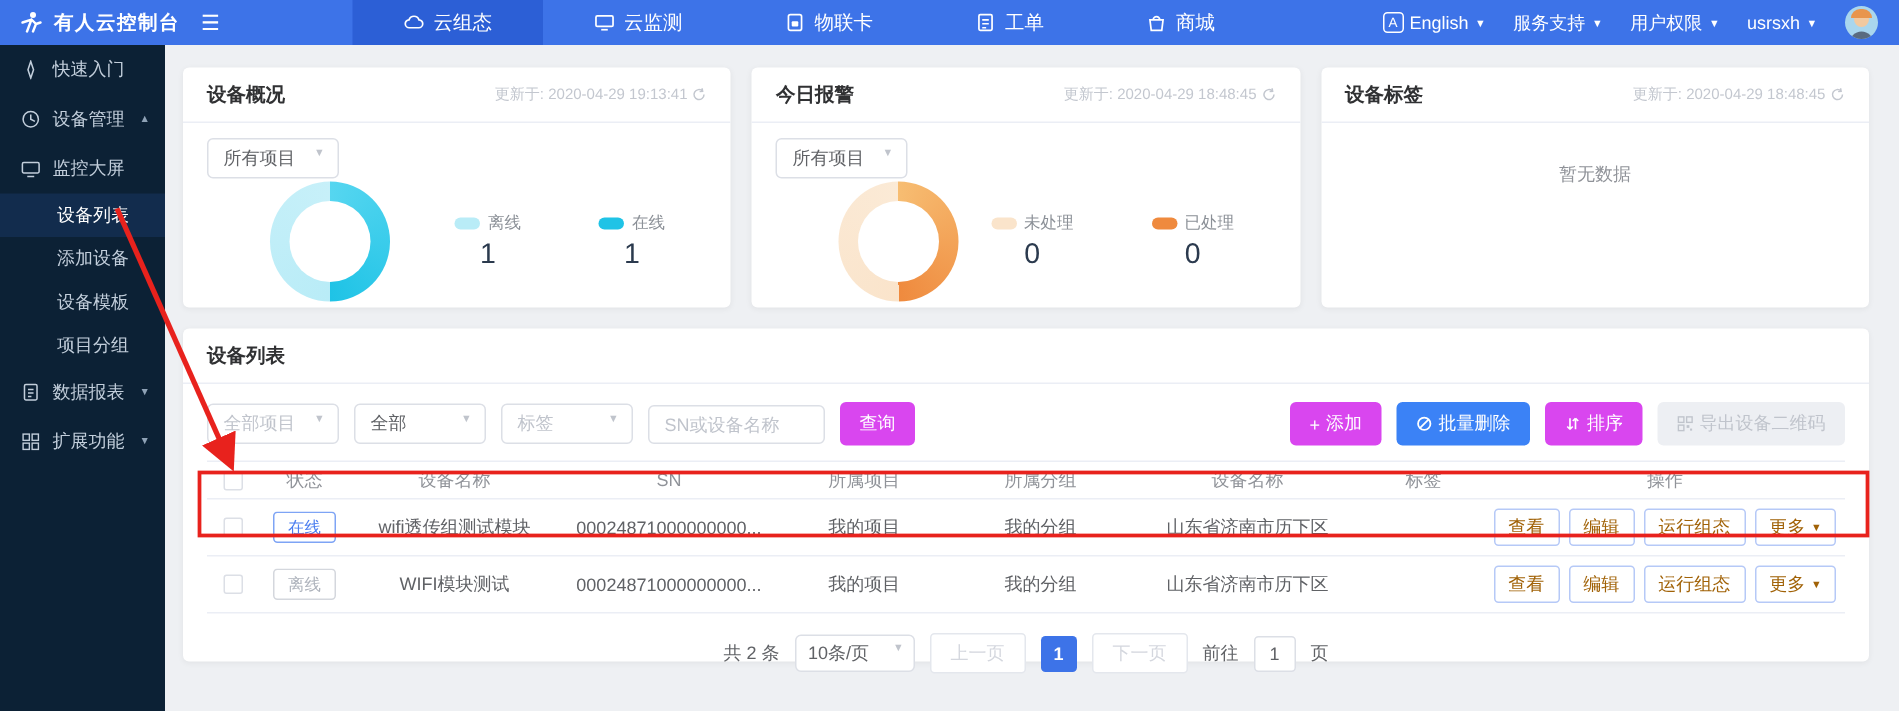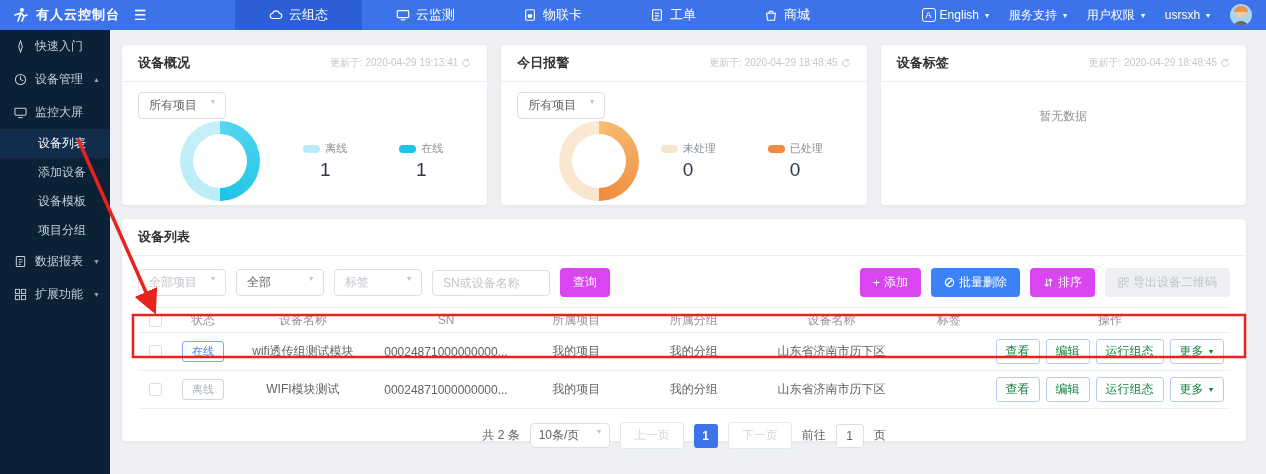--- a/index.html
+++ b/index.html
@@ -81,21 +81,21 @@
   .c-sn { flex:1.45; }
   .c-project { flex:1.1; }
   .c-group { flex:1.2; }
   .c-addr { flex:1.5; }
   .c-tag { flex:.8; }
   .c-ops { flex:2.35; display:flex; justify-content:center; gap:6px; }
   .checkbox { width:13px; height:13px; border:1px solid #dcdfe6; border-radius:2px; background:#fff; cursor:pointer; }
   .badge { display:inline-block; font-size:11px; padding:2px 9px; border-radius:3px; background:#fff; }
   .badge.online { color:#4a7df0; border:1px solid #7ea4f5; }
   .badge.offline { color:#aeb3bc; border:1px solid #d4d7dd; }
-  .op-btn { background:#fff; border:1px solid #b6c9f7; color:#15803d; border-radius:3px; font-size:12px; padding:3px 9px; cursor:pointer; display:inline-flex; align-items:center; gap:3px; font-family:inherit; white-space:nowrap; }
+  .op-btn { background:#fff; border:1px solid #b6c9f7; color:#a16207; border-radius:3px; font-size:12px; padding:3px 9px; cursor:pointer; display:inline-flex; align-items:center; gap:3px; font-family:inherit; white-space:nowrap; }
 
   .pagination { display:flex; align-items:center; justify-content:center; gap:10px; padding:13px 0; font-size:12px; color:#606266; }
   .page-size { min-width:80px; padding:3px 6px 3px 8px; color:#606266; }
   .pg-btn { border:1px solid #e4e7ed; background:#fff; color:#d4d7de; border-radius:3px; font-size:12px; padding:4px 13px; cursor:not-allowed; font-family:inherit; }
   .pg-current { width:24px; height:24px; background:#3d73e8; color:#fff; border-radius:3px; display:flex; align-items:center; justify-content:center; font-size:12px; font-weight:bold; cursor:pointer; }
   .goto-input { width:28px; height:24px; border:1px solid #dcdfe6; border-radius:3px; text-align:center; font-size:12px; color:#606266; outline:none; font-family:inherit; }
 
   
   .annotation { position:absolute; inset:0; width:1266px; height:474px; z-index:60; pointer-events:none; }
 </style>

